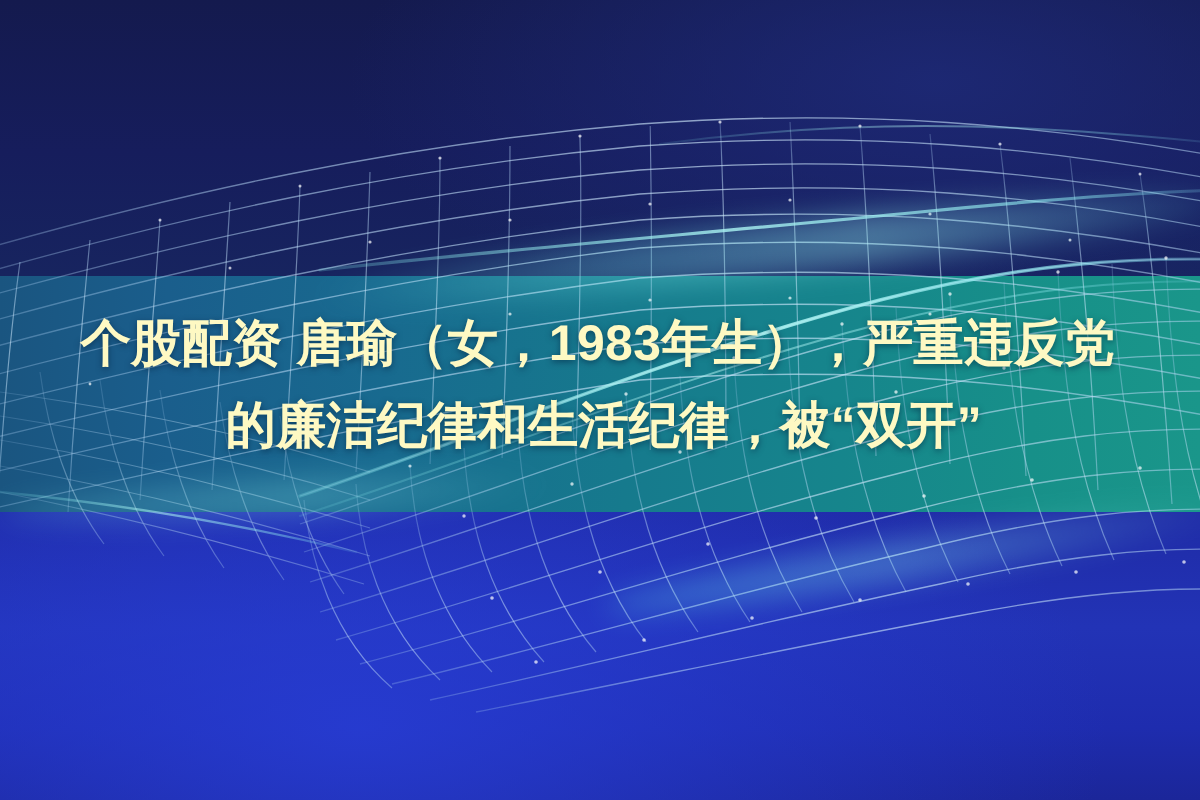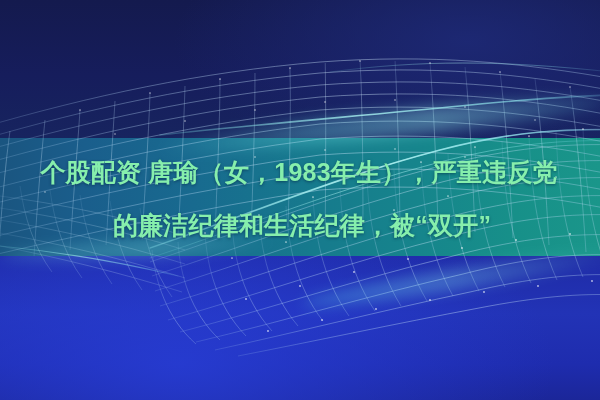--- a/index.html
+++ b/index.html
@@ -92,31 +92,31 @@
     border-radius: 50%;
   }
 
   
   .headline {
     position: absolute;
     left: 0;
     top: 152px;
     width: 600px;
     text-align: center;
-    color: #86efac;
+    color: #fef9c3;
     font-size: 25px;
     font-weight: bold;
     line-height: 41px;
     letter-spacing: 0.2px;
     text-shadow: 0 1px 3px rgba(0,30,60,0.55);
     white-space: nowrap;
   }
   .headline .line { display: block; }
   .line-1 { padding-right: 2px; }
-  .line-2 { padding-left: 4px; margin-top: 12px; }
+  .line-2 { padding-left: 4px; }
 </style>
 </head>
 <body>
 
 <div id="stage">
 
   <div class="band band-top"></div>
   <div class="band band-mid"></div>
   <div class="band band-bot"></div>
 

